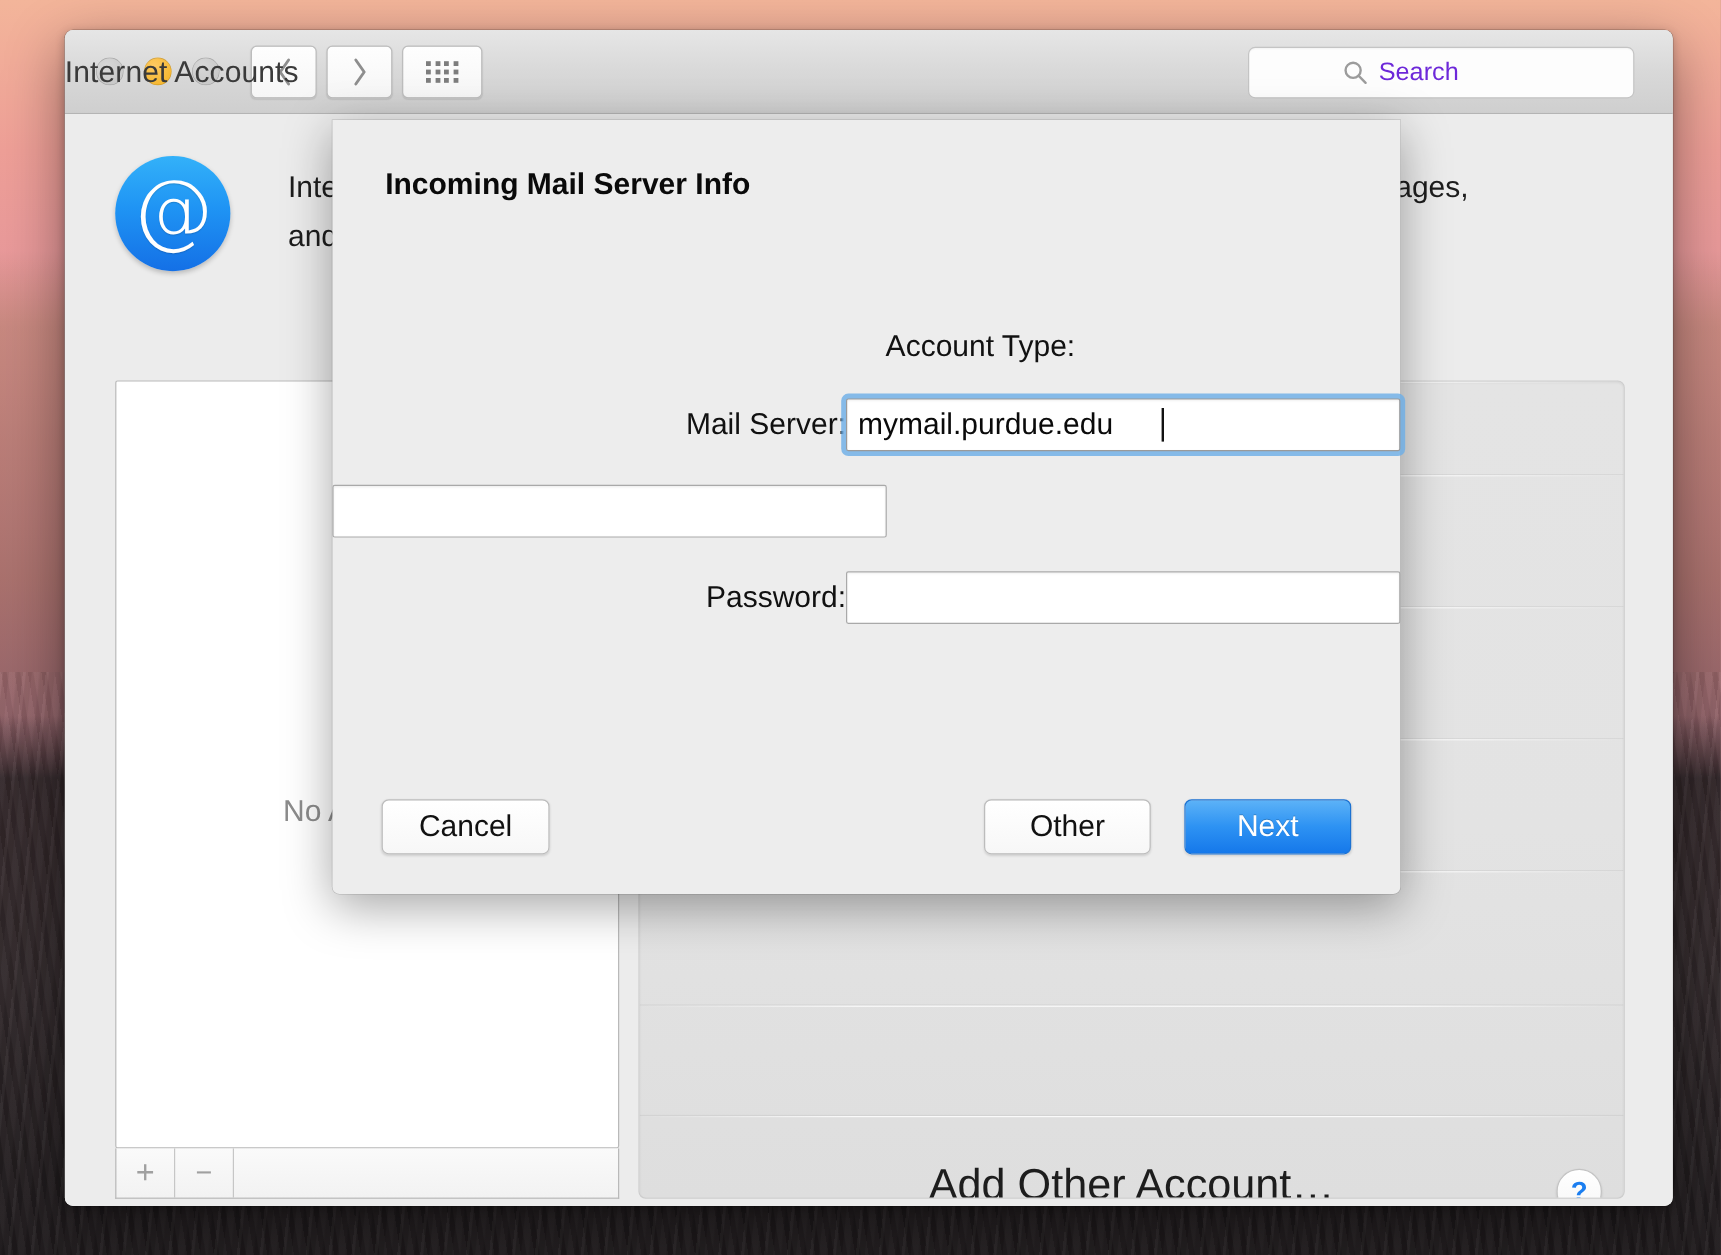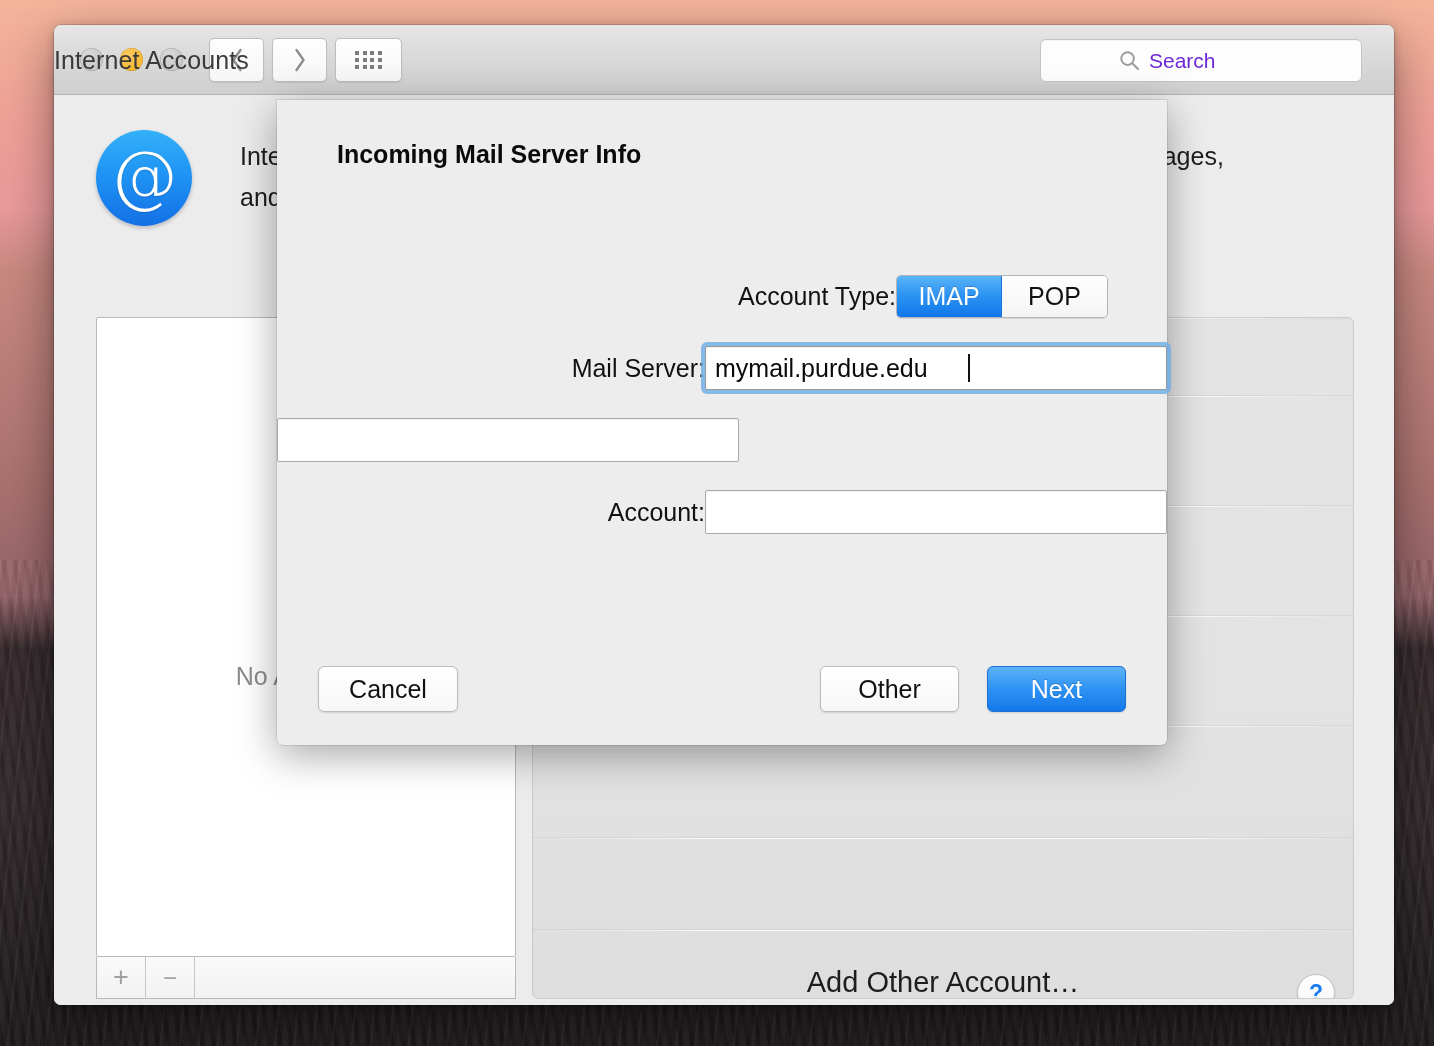--- a/index.html
+++ b/index.html
@@ -205,21 +205,21 @@
   }
   #flickr-logo .blue { color: #1c5fd6; }
   #flickr-logo .purple { color: #6b3a9e; }
   #flickr-logo .dot {
     display: inline-block; position: absolute;
     width: 17px; height: 16px; background: #ff0084;
     margin-left: -58px; margin-top: -12px;
   }
   #add-other {
     position: absolute; left: 0; right: 0; top: 648px;
-    text-align: center; font-size: 29px; color: #1d1d1d;
+    text-align: center; font-size: 36px; color: #1d1d1d;
   }
   #help-btn {
     position: absolute; right: 18px; top: 656px;
     width: 38px; height: 38px; border-radius: 50%;
     background: linear-gradient(to bottom, #ffffff, #f6f6f6);
     border: 0.5px solid #c3c3c3;
     box-shadow: 0 1px 2px rgba(0,0,0,0.14);
     display: flex; align-items: center; justify-content: center;
     color: #1b7ef0; font-size: 23px; font-weight: bold;
   }
@@ -229,21 +229,21 @@
     position: absolute;
     left: 277px; top: 100px;
     width: 890px; height: 645px;
     background: #ededed;
     border-radius: 0 0 6px 6px;
     box-shadow: 0 10px 40px rgba(0,0,0,0.35),
                 0 0 0 0.5px rgba(0,0,0,0.18);
   }
   #sheet-title {
     position: absolute; left: 44px; top: 40px;
-    font-size: 25px; font-weight: bold; color: #0a0a0a; margin-left: 16px;
+    font-size: 25px; font-weight: bold; color: #0a0a0a;
   }
 
   #form { position: absolute; left: 0; top: 175px; width: 100%; }
   .row { display: flex; align-items: center; margin-bottom: 28px; }
   .row .lbl {
     width: 619px; text-align: right;
     font-size: 25px; color: #111111;
   }
 
   
@@ -424,24 +424,20 @@
 </div>
 
 <div id="sheet">
 
   <div id="sheet-title">Incoming Mail Server Info</div>
 
   <div id="form">
 
     <div class="row">
       <div class="lbl">Account Type:</div>
-      <div id="seg">
-        <div class="seg-item active">IMAP</div>
-        <div class="seg-item">POP</div>
-      </div>
     </div>
 
     <div class="row">
       <div class="lbl">Mail Server:</div>
       <div class="field-wrap focused">
         <div class="tfield">
           <span>mymail.purdue.edu</span>
             <span class="caret"></span>
         </div>
       </div>
@@ -449,21 +445,21 @@
 
     <div class="row">
       <div class="field-wrap">
         <div class="tfield">
           <span></span>
         </div>
       </div>
     </div>
 
     <div class="row">
-      <div class="lbl">Account:</div>
+      <div class="lbl">Password:</div>
       <div class="field-wrap">
         <div class="tfield">
           <span></span>
         </div>
       </div>
     </div>
   </div>
 
   <div id="sheet-buttons">
     <div class="dbtn" id="btn-cancel">Cancel</div>

